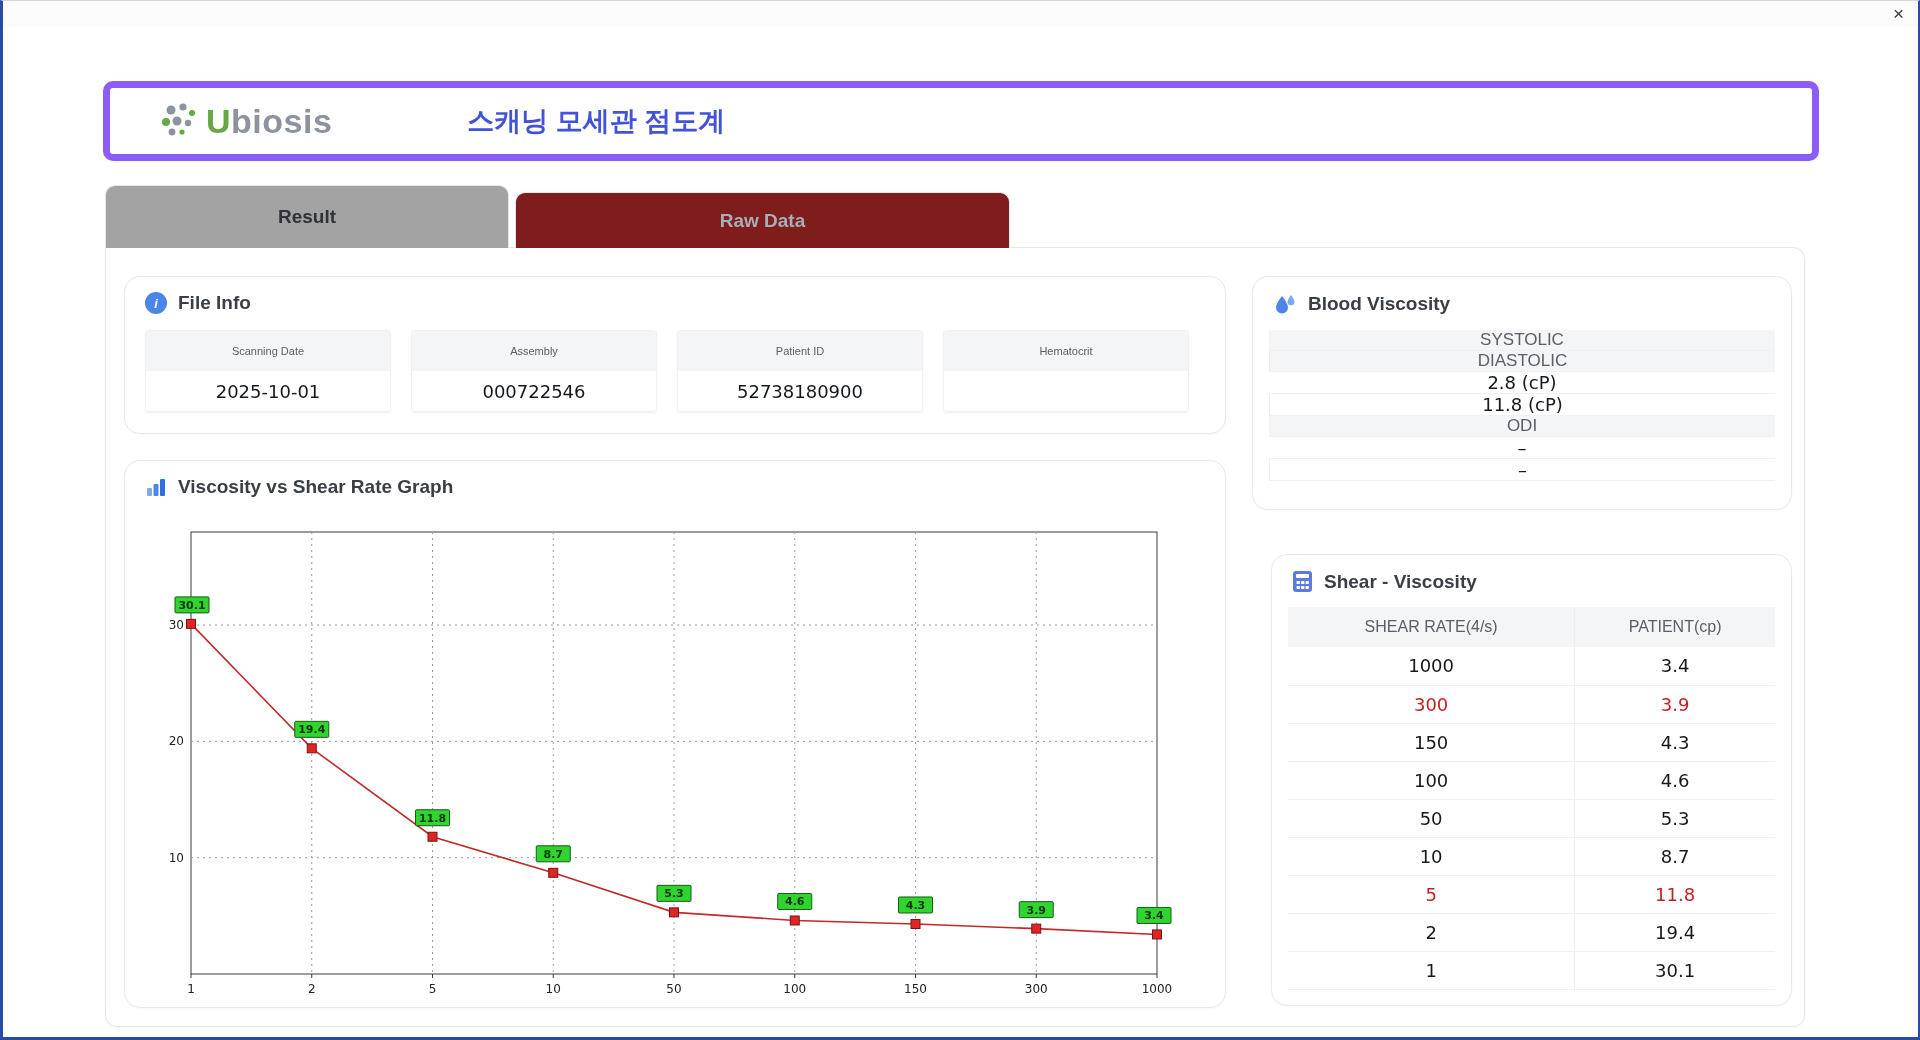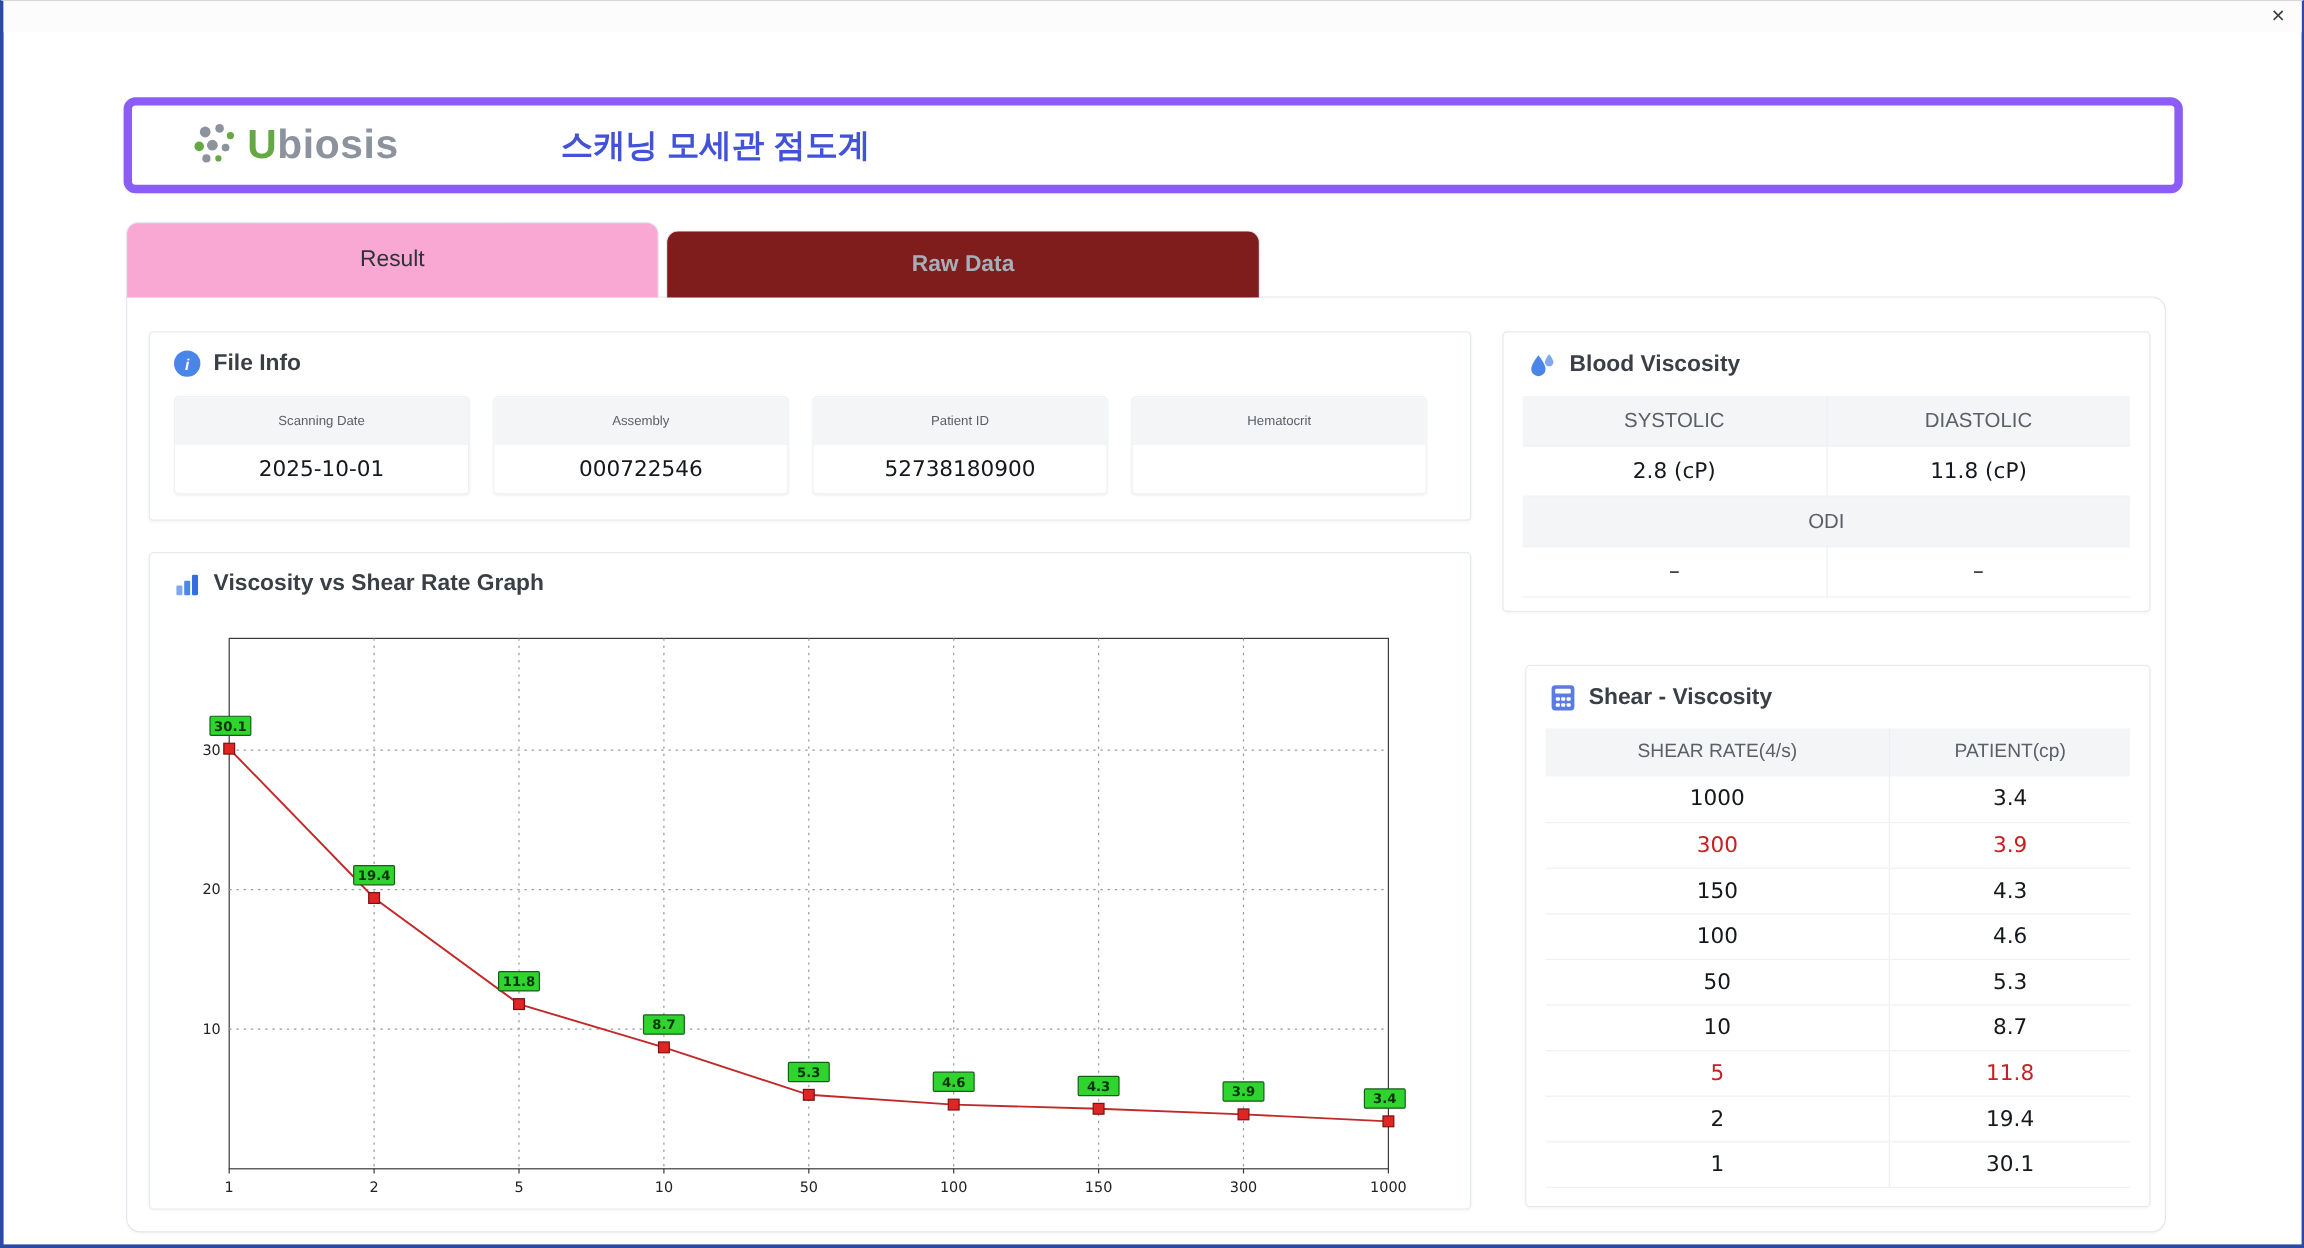--- a/index.html
+++ b/index.html
@@ -44,41 +44,41 @@
   
   .tabs {
     position: absolute; left: 102px; top: 158px; height: 63px;
     display: flex; align-items: flex-end; gap: 6px; z-index: 3;
   }
   .tab {
     display: flex; align-items: center; justify-content: center;
     border-radius: 10px 10px 0 0; cursor: pointer; font-size: 19px;
   }
   .tab-active {
-    width: 444px; height: 63px; background: #f9a8d4;
+    width: 404px; height: 63px; background: #a3a3a3;
     border: 1px solid #e4e7eb; border-bottom: none;
-    font-weight: 400; color: #2f3338;
+    font-weight: 700; color: #2f3338;
   }
   .tab-inactive {
     width: 495px; height: 56px; background: #7f1d1d;
     border: 1px solid #e7e9ed; border-bottom: none;
     color: #a8aeb7; font-weight: 600;
   }
 
   
   .main-card {
     position: absolute; left: 102px; top: 220px; width: 1700px; height: 780px;
     background: #fff; border: 1px solid #e4e7eb;
     border-radius: 0 12px 12px 12px;
     box-shadow: 0 1px 3px rgba(0,0,0,0.04);
     z-index: 2;
   }
   .panel {
     position: absolute; background: #fff;
-    border: 1px solid #e6e9ed; border-radius: 4px;
+    border: 1px solid #e6e9ed; border-radius: 16px;
     box-shadow: 0 1px 2px rgba(0,0,0,0.03);
   }
   .panel-title {
     display: flex; align-items: center; gap: 11px;
     padding: 15px 20px 12px 20px;
     font-size: 19px; font-weight: 700; color: #3a3f46;
   }
 
   
   .info-icon {
@@ -109,21 +109,21 @@
   }
 
   
   .graph-panel { left: 18px; top: 212px; width: 1102px; height: 548px; }
   #chart-container { padding: 6px 20px 0 28px; }
   #chart-container svg { display: block; }
 
   
   .blood-panel { left: 1146px; top: 28px; width: 540px; height: 234px; }
   .bv-grid { padding: 2px 16px 0 16px; }
-  .bv-row { display: flex; }
+  .bv-row { display: flex; flex-direction: column; }
   .bv-cell {
     flex: 1; height: 42px;
     display: flex; align-items: center; justify-content: center;
     font-size: 18px; color: #15181c;
     font-family: "DejaVu Sans", sans-serif;
     border-bottom: 1px solid #f0f1f4;
   }
   .bv-cell + .bv-cell { border-left: 1px solid #eceef1; }
   .bv-head .bv-cell {
     background: #f4f5f7; color: #5a6068; font-size: 17px;

